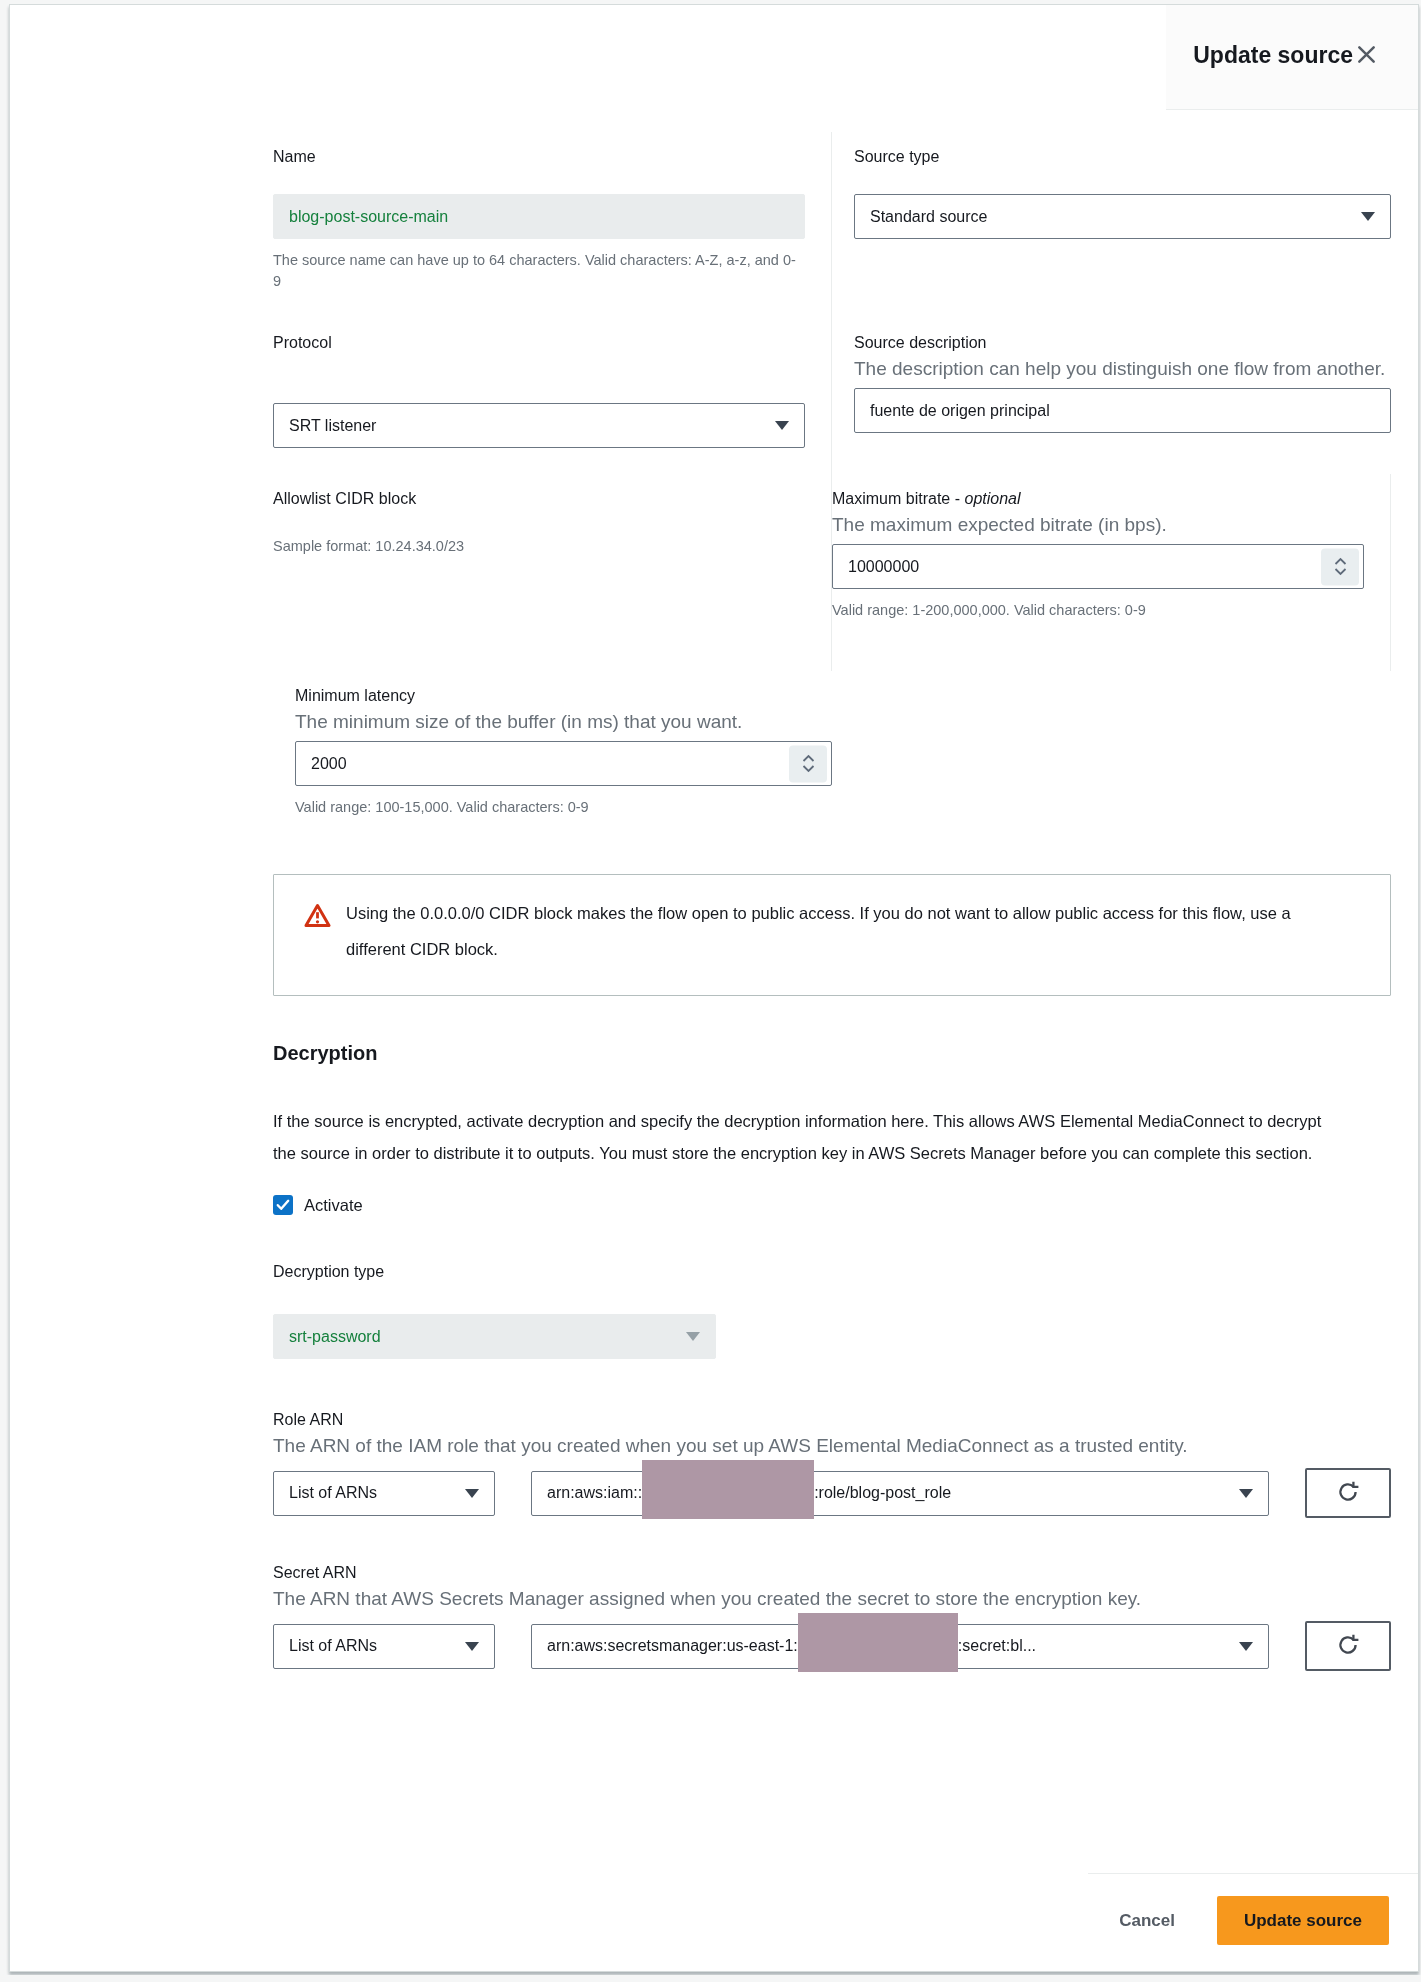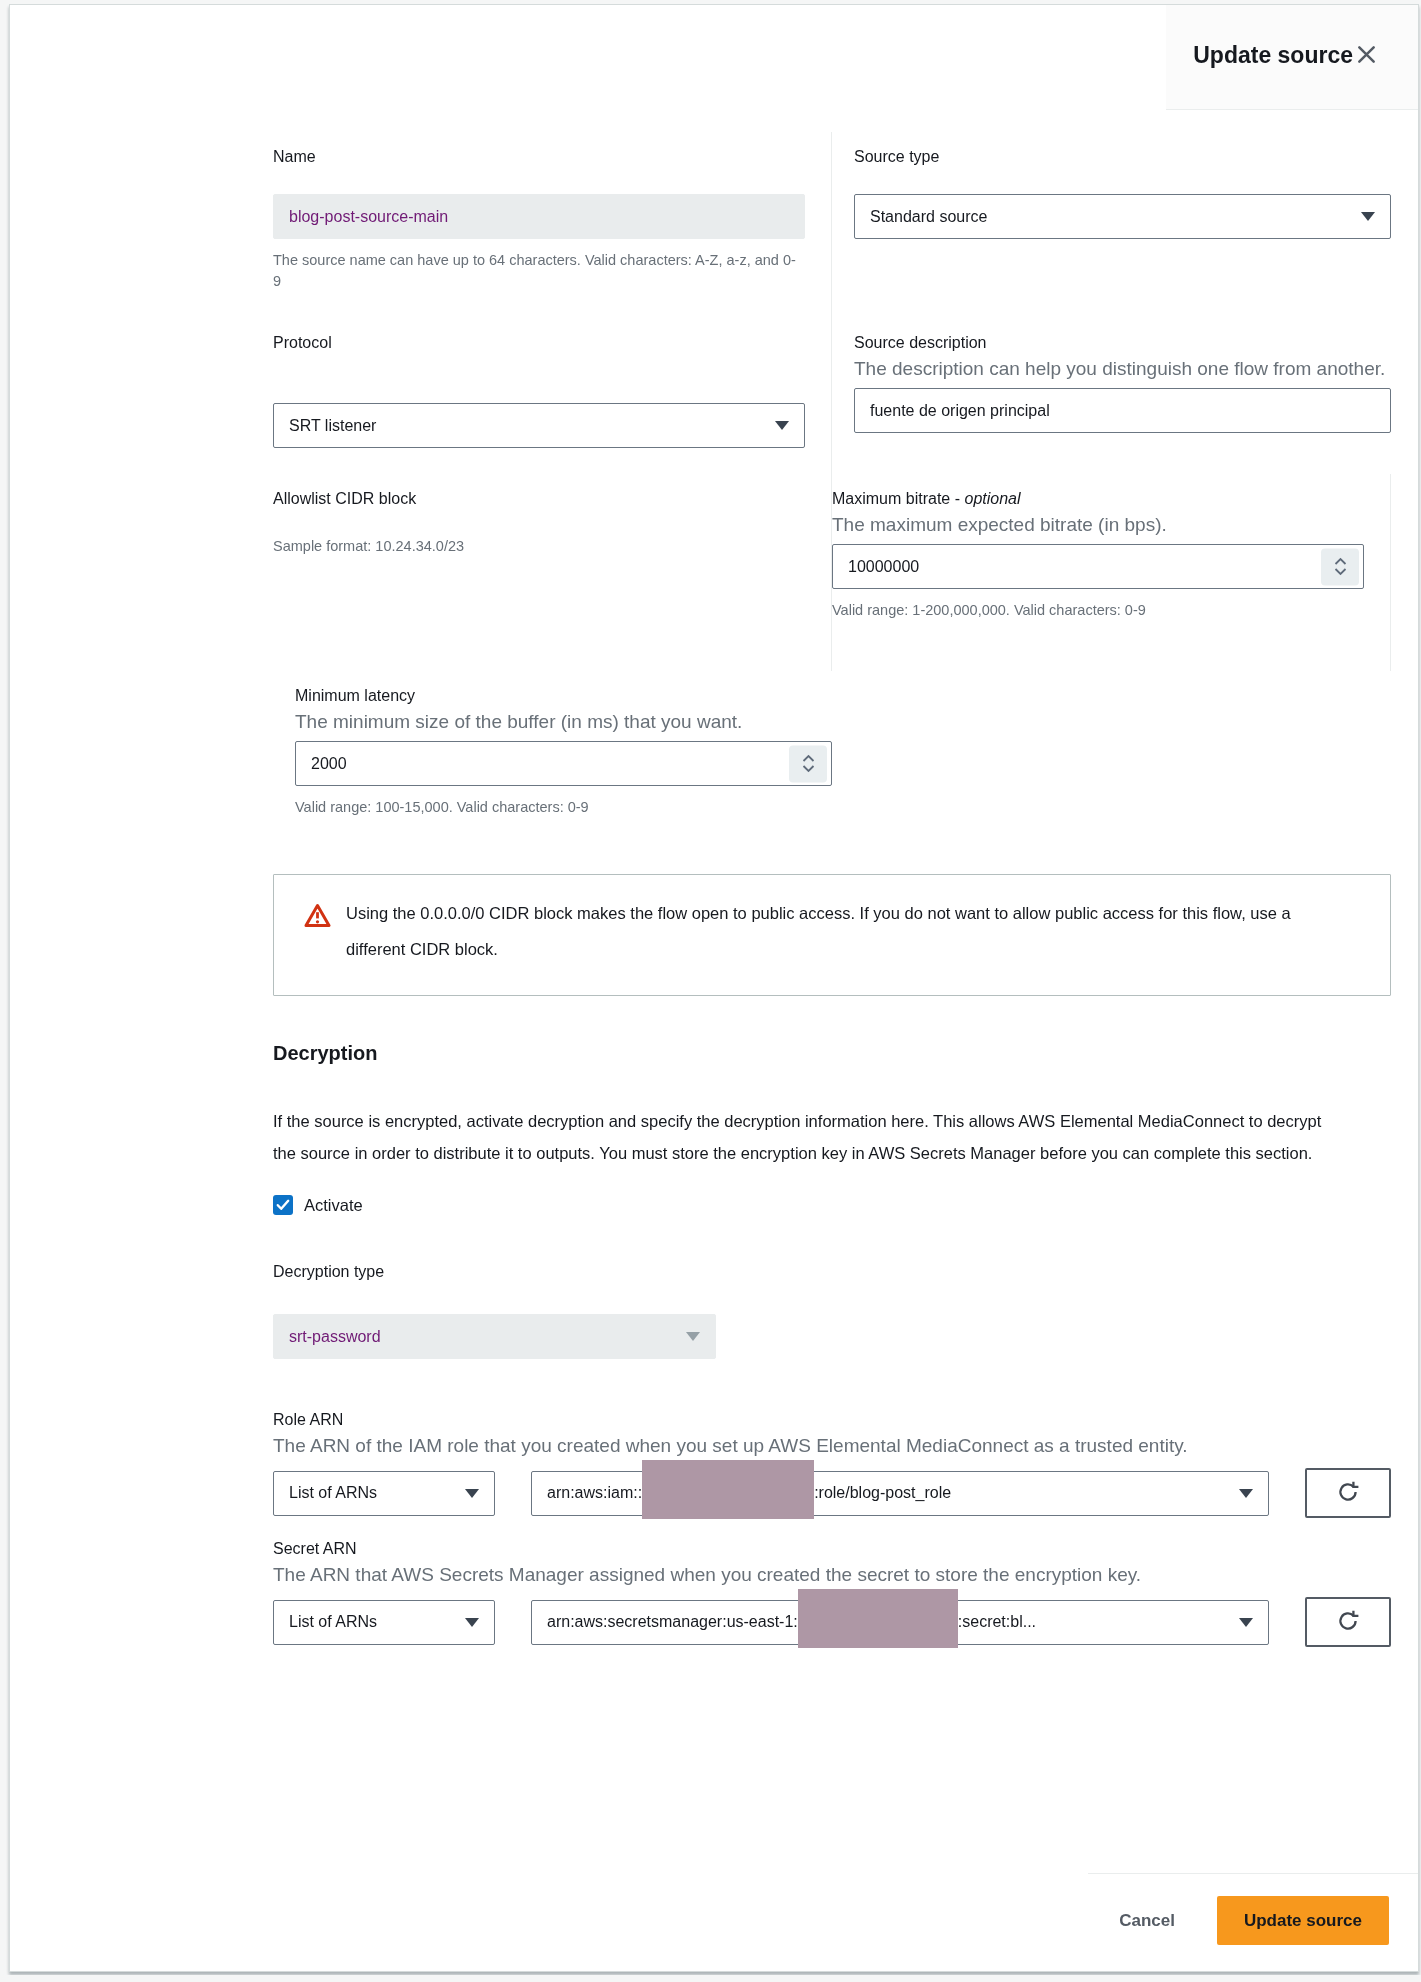--- a/index.html
+++ b/index.html
@@ -22,21 +22,21 @@
   .field-label.tight{margin-bottom:5px;}
   .field-label.pad-for-desc{margin-bottom:49px;}
   .field-label .opt{font-style:italic;}
   .field-desc{font-size:19px;color:#687078;line-height:20px;margin-bottom:9px;}
   .field-hint{font-size:14.5px;color:#687078;line-height:21px;margin-top:11px;}
   .hint-narrow{max-width:525px;}
   .hint-mid{max-width:575px;}
   .text-input,.select{height:45px;border:1px solid #6b7682;border-radius:2px;background:#fff;
      font-size:16px;color:#16191f;width:100%;padding:0 15px;font-family:inherit;}
   .select{display:flex;align-items:center;justify-content:space-between;cursor:pointer;}
-  .text-input:disabled,.select.disabled{background:#e9eced;border-color:#e9eced;color:#701a75;cursor:default;}
+  .text-input:disabled,.select.disabled{background:#e9eced;border-color:#e9eced;color:#15803d;cursor:default;}
   .caret{width:0;height:0;border-left:7px solid transparent;border-right:7px solid transparent;
          border-top:9px solid #39434f;flex:0 0 auto;margin-left:12px;}
   .select.disabled .caret{border-top-color:#95a0a6;}
   .num-wrap{position:relative;}
   .num-wrap .text-input{padding-right:58px;}
   .stepper{position:absolute;right:5px;top:50%;transform:translateY(-50%);width:38px;height:37px;
            background:#e9eef0;border:none;border-radius:4px;display:flex;flex-direction:column;
            align-items:center;justify-content:center;gap:2px;cursor:pointer;}
   
   .warning-box{border:1px solid #b4bebe;border-radius:1px;margin-top:6px;padding:28px 30px;
@@ -213,21 +213,21 @@
             <span>
               <svg width="26" height="26" viewBox="0 0 24 24">
                 <path d="M19 12 a7 7 0 1 1 -2.05 -4.95" fill="none" stroke="#414750" stroke-width="2.1"></path>
                 <path d="M17 2.6 V7.3 H21.6" fill="none" stroke="#414750" stroke-width="2.1"></path>
               </svg>
             </span>
           </button>
         </div>
       </div>
 
-      <div class="arn-group" style="margin-top:20px;">
+      <div class="arn-group" style="margin-top:44px;">
         <div class="field-label">Secret ARN</div>
         <div class="field-desc">The ARN that AWS Secrets Manager assigned when you created the secret to store the encryption key.</div>
         <div class="arn-row">
           <div class="select list-select">
             <span>List of ARNs</span>
             <span class="caret"></span>
           </div>
           <div class="select arn-select">
             <span class="arn-value">
               <span>arn:aws:secretsmanager:us-east-1:</span>

